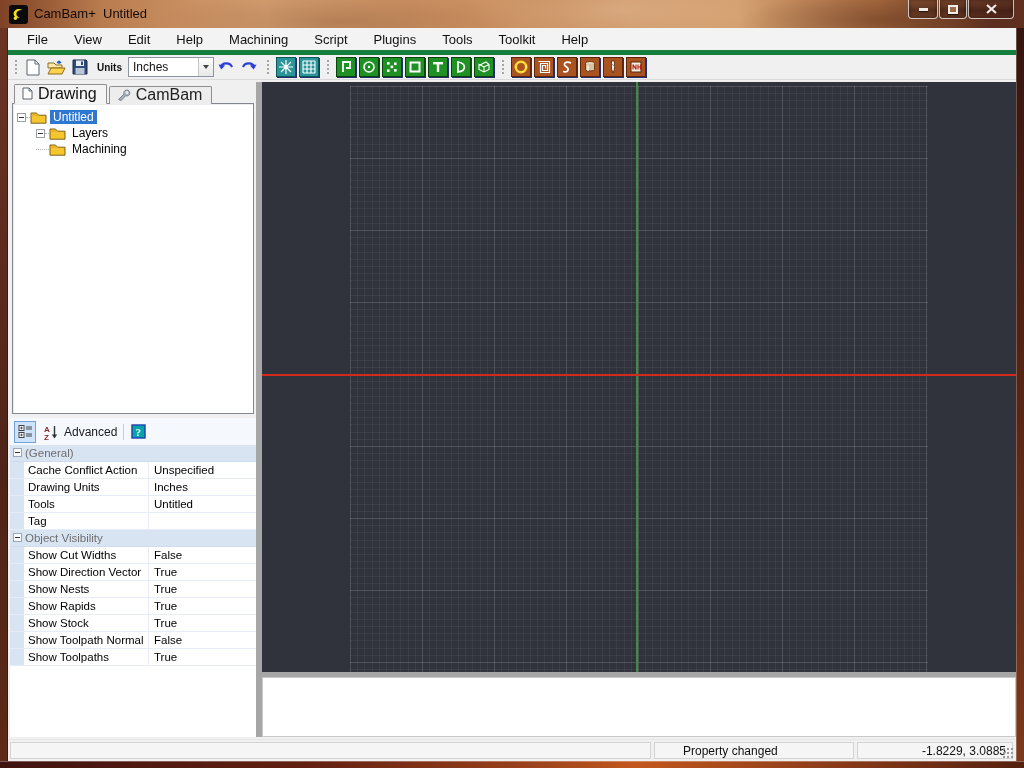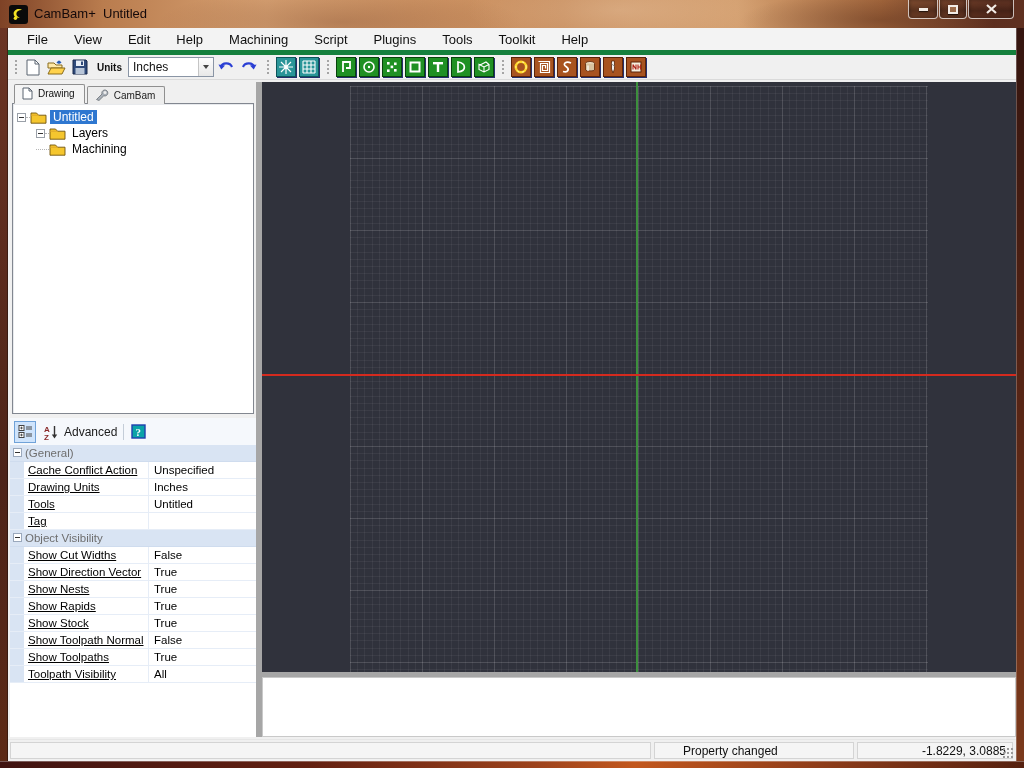--- a/index.html
+++ b/index.html
@@ -50,21 +50,21 @@
   .arrow-down { width:0; height:0; border-left:3.5px solid transparent; border-right:3.5px solid transparent; border-top:4px solid #444; }
 
   .icon-sq { width:20px; height:20px; display:flex; align-items:center; justify-content:center;
     border:1px solid; box-shadow:1px 1px 0 #27306e; }
   .teal  { background:#2a9598; border-color:#0d565a; }
   .green { background:#1f9023; border-color:#07430b; }
   .brown { background:#a85320; border-color:#5c2408; }
 
   
   .tabstrip { position:absolute; left:6px; top:56px; height:20px; display:flex; align-items:flex-end; z-index:2; }
-  .tab { display:flex; align-items:center; gap:5px; font-size:10px; color:#111; padding:2px 9px 3px 7px;
+  .tab { display:flex; align-items:center; gap:5px; font-size:16px; color:#111; padding:2px 9px 3px 7px;
     border:1px solid #8f8f8f; border-radius:2px 2px 0 0; }
   .tab.active { background:#f4f4f4; height:20px; border-bottom:1px solid #f4f4f4; z-index:3; }
   .tab.inactive { background:#ededed; height:18px; margin-left:2px; border-bottom:none; color:#222; }
 
   .treebox { position:absolute; left:4px; top:75px; width:242px; height:311px; background:#fff;
     border:1px solid #828790; box-shadow:inset 1px 1px 0 #e8eaed; font-size:12px; color:#000; padding-top:5px; }
   .trow { display:flex; align-items:center; height:16px; }
   .expander { width:9px; height:9px; border:1px solid #9aa0a8; background:#fff; position:relative; flex:none; }
   .expander::after { content:""; position:absolute; left:1px; top:3px; width:5px; height:1px; background:#333; }
   .tconn { height:1px; border-top:1px dotted #b5b5b5; flex:none; }
@@ -75,21 +75,21 @@
     display:flex; align-items:center; }
   .pbtn { width:22px; height:22px; display:flex; align-items:center; justify-content:center; }
   .pbtn.selected { background:#cfe4fc; border:1px solid #70a2d8; }
   .adv-label { font-size:12px; color:#1a1a1a; margin:0 2px; }
   .psep { width:1px; height:16px; background:#c4cdd8; margin:0 4px; }
 
   .propgrid { position:absolute; left:2px; top:417px; width:246px; bottom:24px; background:#fff; font-size:11.5px; }
   .prow { display:flex; height:17px; align-items:stretch; border-bottom:1px solid #e6edf7; }
   .prow .indent { width:14px; background:#d9e4f3; flex:none; position:relative; }
   .prow .pname { width:125px; flex:none; display:flex; align-items:center; padding-left:4px; color:#000;
-    border-right:1px solid #e6edf7; overflow:hidden; white-space:nowrap;text-decoration:underline; }
+    border-right:1px solid #e6edf7; overflow:hidden; white-space:nowrap; }
   .prow .pvalue { flex:1; display:flex; align-items:center; padding-left:5px; color:#000; overflow:hidden; white-space:nowrap; }
   .prow.category { background:#d9e4f3; color:#6e6e6e; border-bottom:1px solid #cfdcee; }
   .prow.category .clabel { display:flex; align-items:center; padding-left:3px; }
   .cat-expander { width:9px; height:9px; border:1px solid #9aa8bc; background:#fff; position:relative; margin:3px 0 0 3px; flex:none; }
   .cat-expander::after { content:""; position:absolute; left:1px; top:3px; width:5px; height:1px; background:#333; }
 
   
   .vsplitter { position:absolute; left:248px; top:54px; width:6px; bottom:24px; background:#a6a6a6; }
   .canvas { position:absolute; left:254px; top:54px; width:754px; height:590px; background:#30323c; overflow:hidden; }
   .cgrid { position:absolute; left:88px; top:4px; width:578px; height:586px;
@@ -465,25 +465,20 @@
       <div class="prow">
         <div class="indent"></div>
           <div class="pname">Show Toolpath Normal</div>
           <div class="pvalue">False</div>
       </div>
       <div class="prow">
         <div class="indent"></div>
           <div class="pname">Show Toolpaths</div>
           <div class="pvalue">True</div>
       </div>
-      <div class="prow">
-        <div class="indent"></div>
-          <div class="pname">Toolpath Visibility</div>
-          <div class="pvalue">All</div>
-      </div>
     </div>
 
     <div class="vsplitter"></div>
     <div class="canvas">
       <div class="cgrid"></div>
       <div class="axis-y"></div>
       <div class="axis-x"></div>
     </div>
     <div class="hsplitter"></div>
     <div class="output"></div>

